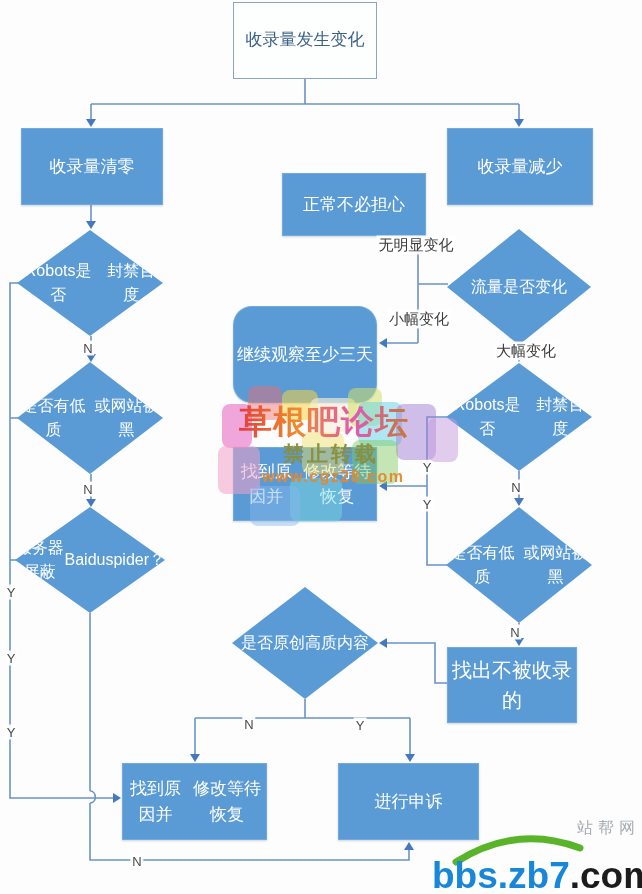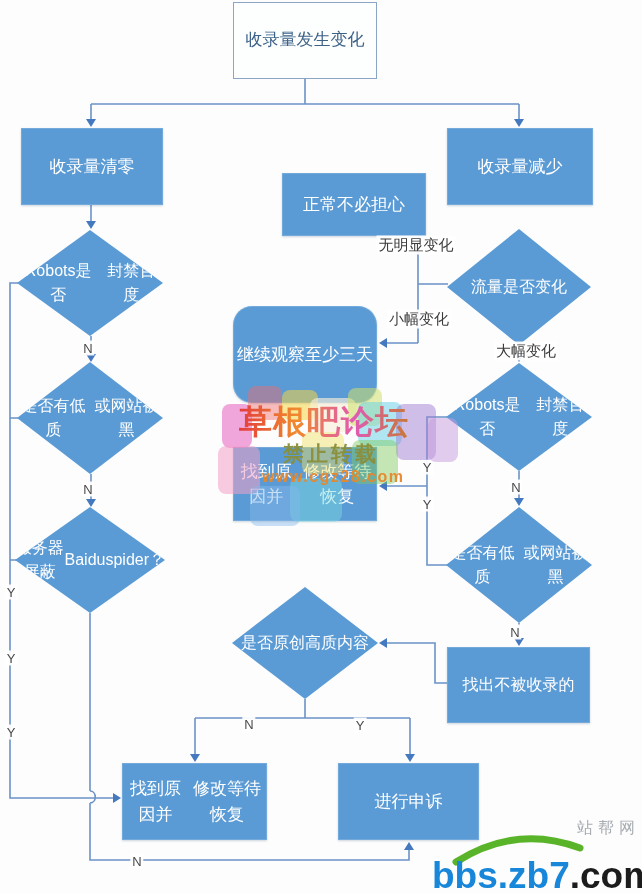--- a/index.html
+++ b/index.html
@@ -140,21 +140,21 @@
   <div class="shape diamond" style="left:446px;top:363px;width:146px;height:108px;">
     <span>Robots是否</span>
     <span>封禁百度</span>
   </div>
 
   <div class="shape diamond" style="left:446px;top:507px;width:146px;height:116px;">
     <span>是否有低质</span>
     <span>或网站被黑</span>
   </div>
 
-  <div class="shape rect" style="left:447px;top:647px;width:143px;height:76px;font-size:16px;font-family:Liberation Serif, serif;">
+  <div class="shape rect" style="left:447px;top:647px;width:130px;height:76px;font-size:20px;font-family:Liberation Serif, serif;">
     <span>找出不被收录的</span>
   </div>
 
   <div class="shape diamond" style="left:232px;top:587px;width:146px;height:112px;">
     <span>是否原创</span>
     <span>高质内容</span>
   </div>
 
   <div class="shape rect" style="left:122px;top:763px;width:145px;height:77px;">
     <span>找到原因并</span>

